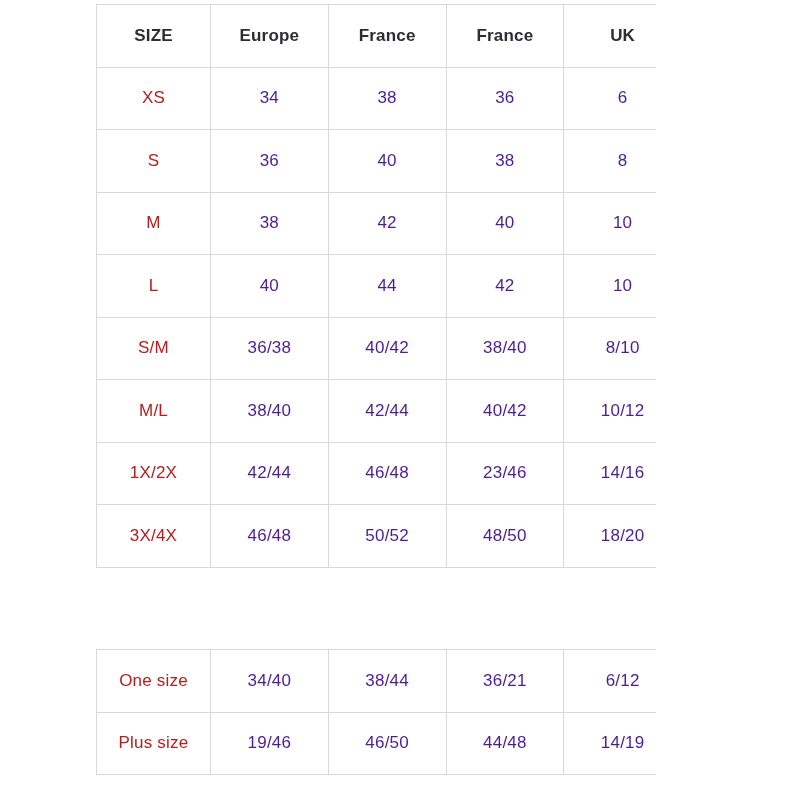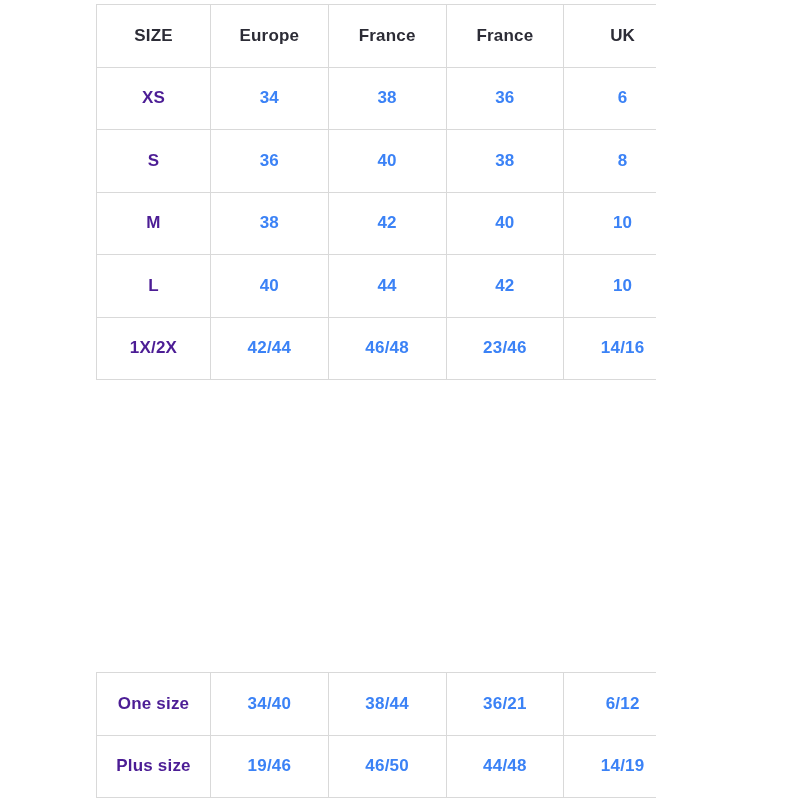--- a/index.html
+++ b/index.html
@@ -17,43 +17,43 @@
   }
   table.size-table {
     position: absolute;
     left: 96px;
     border-collapse: collapse;
     table-layout: fixed;
     width: 585px;
     background: #ffffff;
   }
   table.size-table.main { top: 4px; }
-  table.size-table.extra { top: 672px; }
+  table.size-table.extra { top: 649px; }
   .size-table td, .size-table th {
     border: 1px solid #d9d9d9;
     text-align: center;
     vertical-align: middle;
     font-size: 17px;
     padding: 0;
     height: 61.5px;
     letter-spacing: 0.2px;
   }
   .size-table col.c-label { width: 114px; }
   .size-table col.c-val  { width: 117.75px; }
   .size-table th {
     font-weight: 700;
     color: #2c2c36;
   }
   .size-table td.label-cell {
-    font-weight: 700;
-    color: #4c1d95;
+    font-weight: 400;
+    color: #b91c1c;
   }
   .size-table td.value-cell {
-    font-weight: 700;
-    color: #3b82f6;
+    font-weight: 400;
+    color: #4c1d95;
   }
 </style>
 </head>
 <body>
 
 <div class="page">
 
   <table class="size-table main">
     <colgroup>
       <col class="c-label">
@@ -92,25 +92,46 @@
       <td class="value-cell">10</td>
     </tr>
     <tr>
       <td class="label-cell">L</td>
       <td class="value-cell">40</td>
       <td class="value-cell">44</td>
       <td class="value-cell">42</td>
       <td class="value-cell">10</td>
     </tr>
     <tr>
+      <td class="label-cell">S/M</td>
+      <td class="value-cell">36/38</td>
+      <td class="value-cell">40/42</td>
+      <td class="value-cell">38/40</td>
+      <td class="value-cell">8/10</td>
+    </tr>
+    <tr>
+      <td class="label-cell">M/L</td>
+      <td class="value-cell">38/40</td>
+      <td class="value-cell">42/44</td>
+      <td class="value-cell">40/42</td>
+      <td class="value-cell">10/12</td>
+    </tr>
+    <tr>
       <td class="label-cell">1X/2X</td>
       <td class="value-cell">42/44</td>
       <td class="value-cell">46/48</td>
       <td class="value-cell">23/46</td>
       <td class="value-cell">14/16</td>
+    </tr>
+    <tr>
+      <td class="label-cell">3X/4X</td>
+      <td class="value-cell">46/48</td>
+      <td class="value-cell">50/52</td>
+      <td class="value-cell">48/50</td>
+      <td class="value-cell">18/20</td>
     </tr>
   </tbody>
     </table>
 
   <table class="size-table extra">
     <colgroup>
       <col class="c-label">
         <col class="c-val">
         <col class="c-val">
         <col class="c-val">

